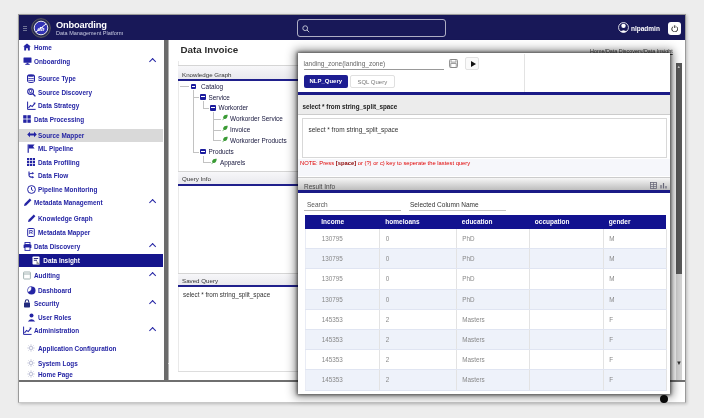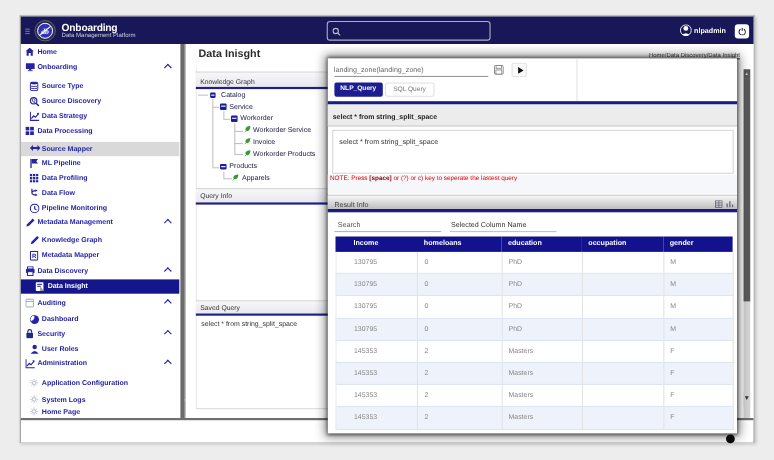--- a/index.html
+++ b/index.html
@@ -370,21 +370,21 @@
         </span>
         <span class="tx tx2">Home Page</span>
       </div>
   </div>
   <div id="sidesb"></div>
   <div id="sidebrd">
       <div style="position:absolute;left:0;top:323px;width:144px;height:1px;background:#e0e0e0"></div>
   </div>
 
   <div id="main">
-    <div id="title">Data Inisght</div>
+    <div id="title">Data Invoice</div>
     <div class="abs" style="left:9.5px;top:20.5px;width:1px;height:310.5px;background:#e9e9e9"></div>
     <div class="pbar" style="left:9.5px;top:25px;width:342px;height:16.3px">
         <span style="top:5px">Knowledge Graph</span>
       </div>
     <div class="tsq" style="left:22.0px;top:43.5px">
         <i></i>
       </div>
     <div class="trow" style="left:32.5px;top:42.7px">Catalog</div>
     <div class="tsq" style="left:31.5px;top:54.3px">
         <i></i>

